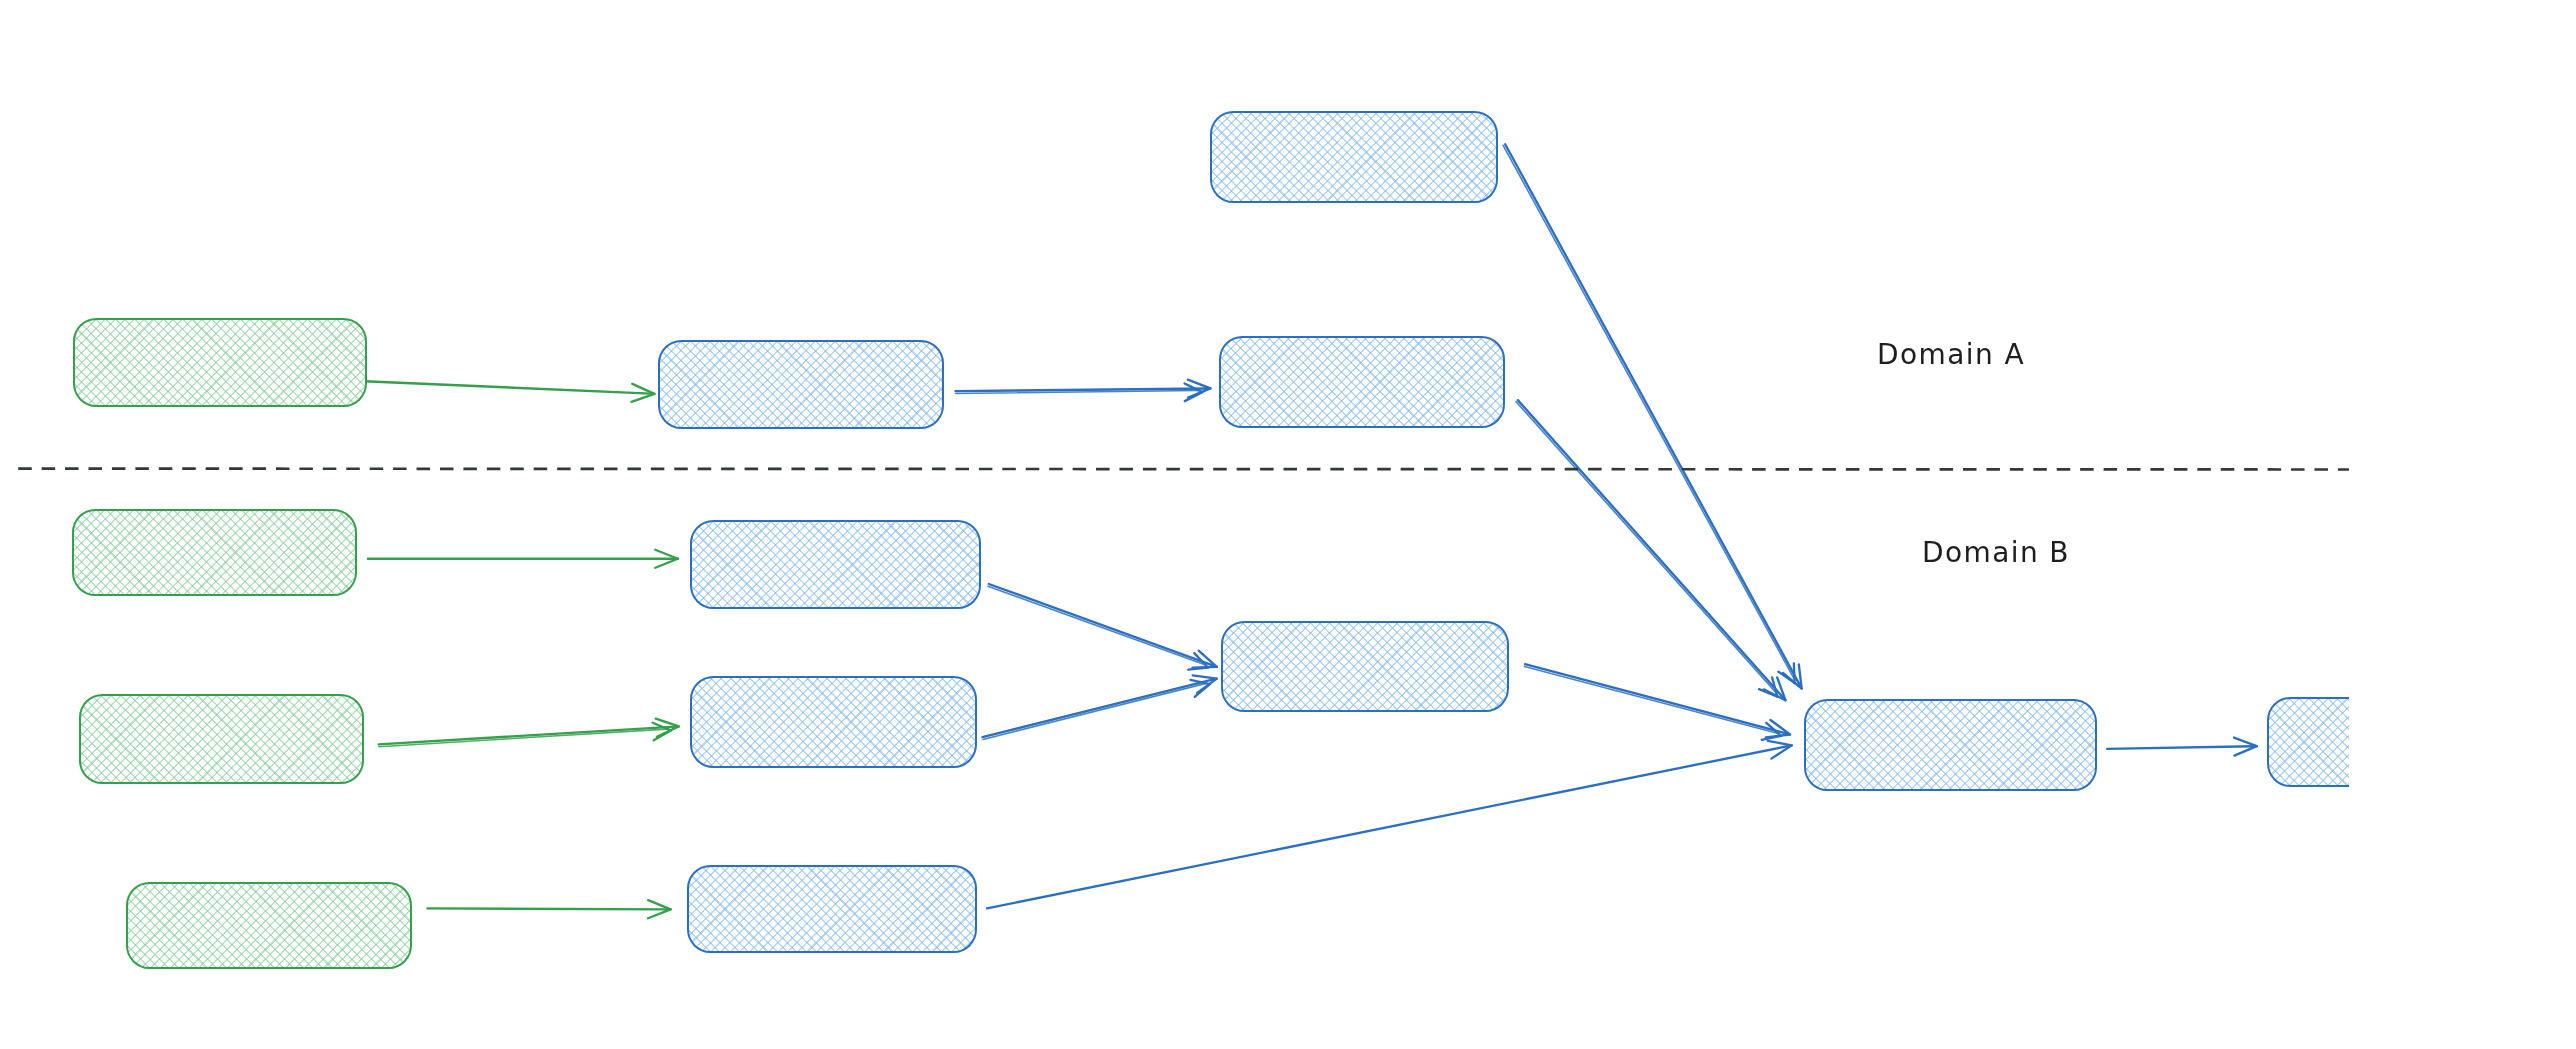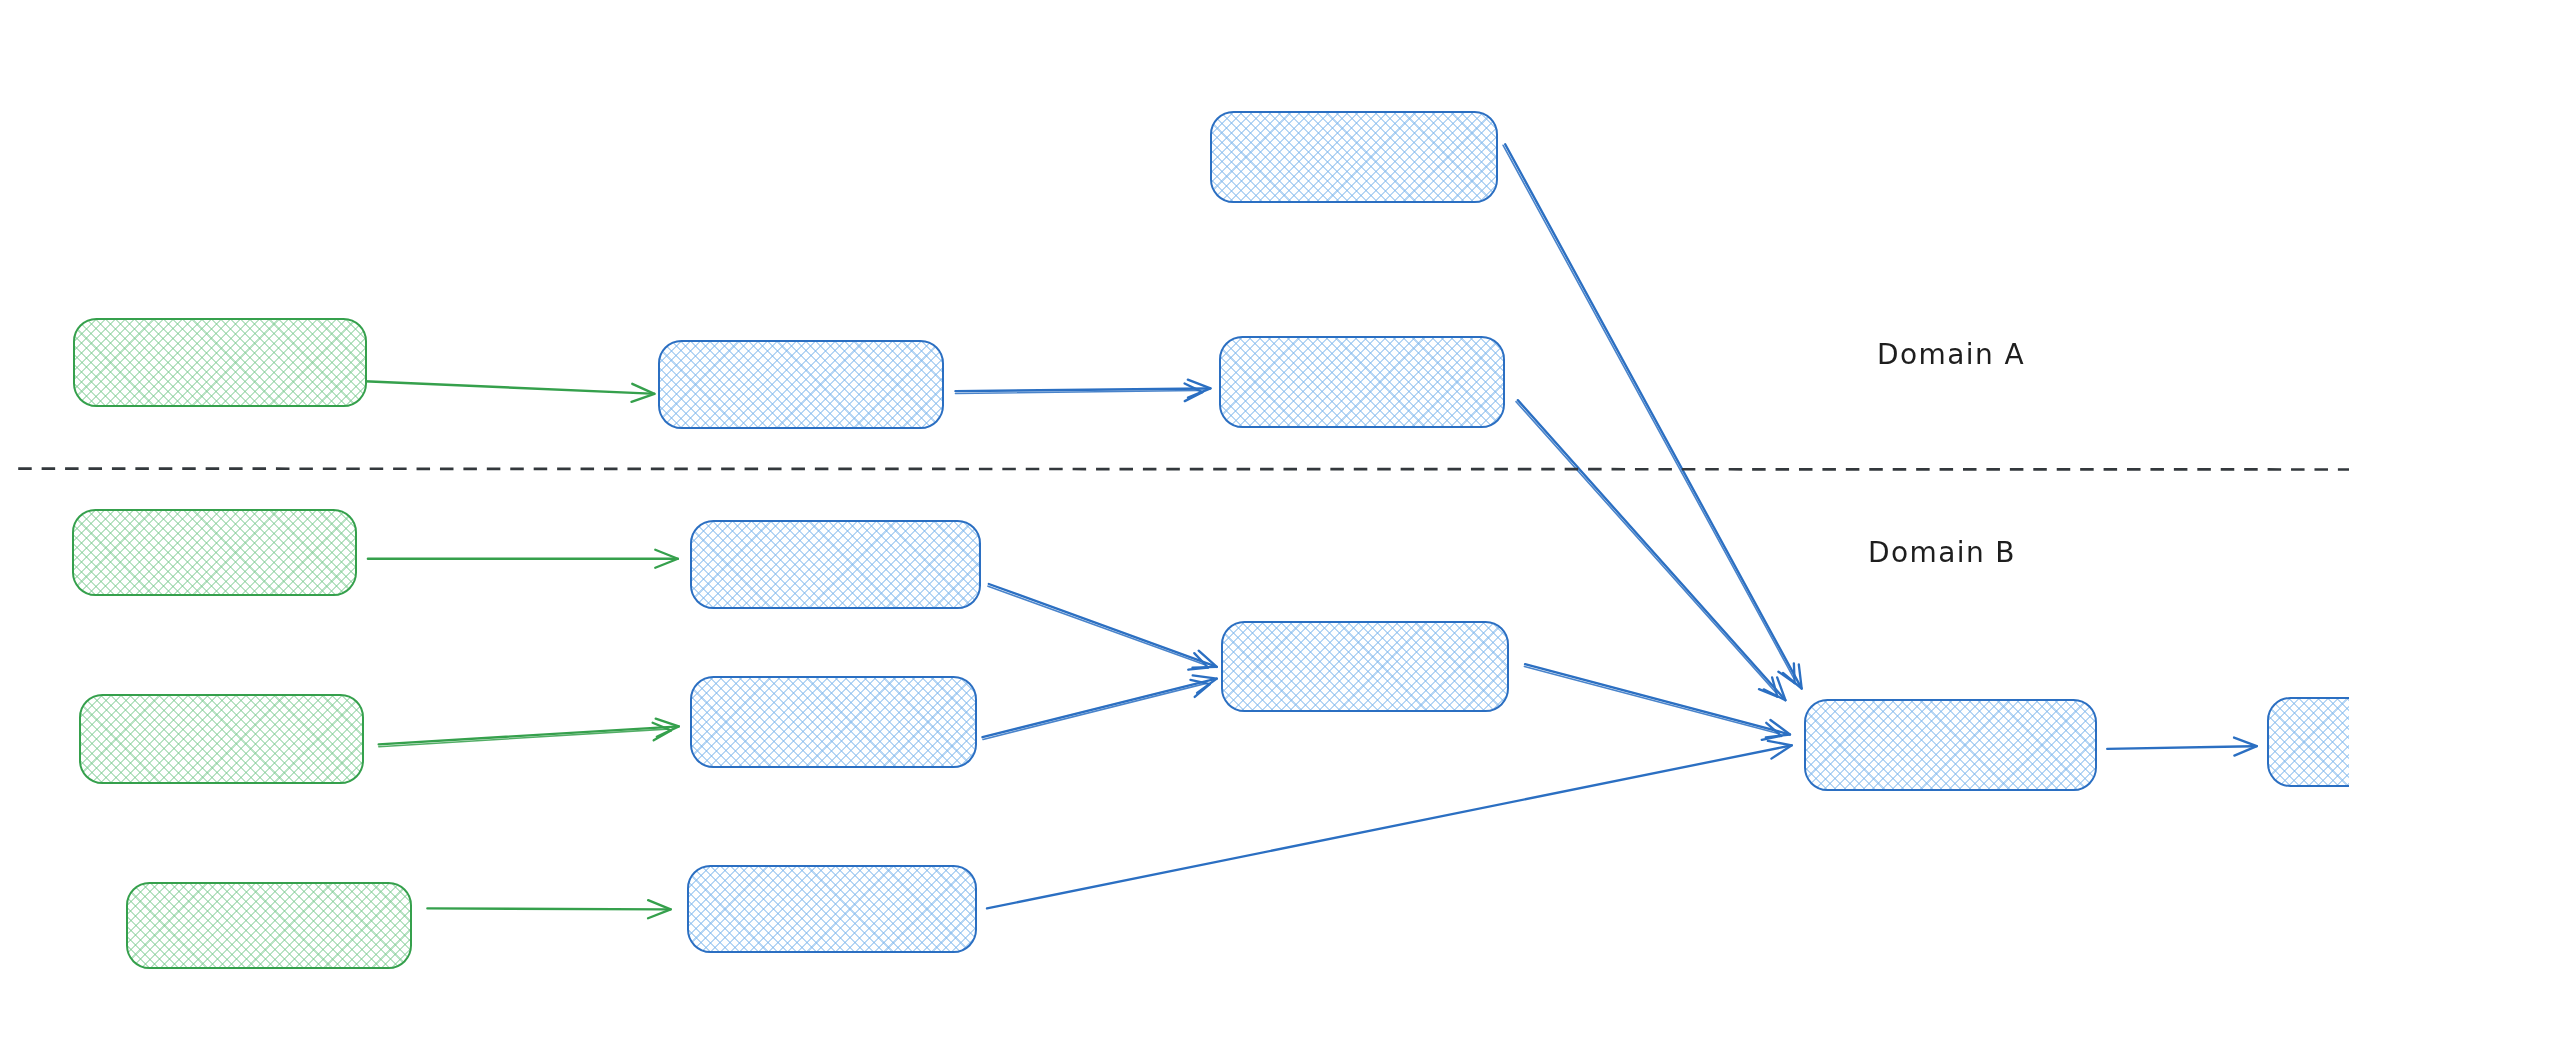--- a/index.html
+++ b/index.html
@@ -129,15 +129,15 @@
       <div class="node blue" style="left: 690px; top: 520px; width: 291px; height: 89px; border-color: rgb(43, 111, 194); background-image: repeating-linear-gradient(45deg, rgba(125, 182, 236, 0.55) 0px, rgba(125, 182, 236, 0.55) 1.5px, transparent 1.5px, transparent 6.8px), repeating-linear-gradient(135deg, rgba(125, 182, 236, 0.55) 0px, rgba(125, 182, 236, 0.55) 1.5px, transparent 1.5px, transparent 6.8px);"></div>
       <div class="node green" style="left: 79px; top: 694px; width: 285px; height: 90px; border-color: rgb(53, 160, 76); background-image: repeating-linear-gradient(45deg, rgba(118, 200, 140, 0.5) 0px, rgba(118, 200, 140, 0.5) 1.5px, transparent 1.5px, transparent 6.8px), repeating-linear-gradient(135deg, rgba(118, 200, 140, 0.5) 0px, rgba(118, 200, 140, 0.5) 1.5px, transparent 1.5px, transparent 6.8px);"></div>
       <div class="node blue" style="left: 690px; top: 676px; width: 287px; height: 92px; border-color: rgb(43, 111, 194); background-image: repeating-linear-gradient(45deg, rgba(125, 182, 236, 0.55) 0px, rgba(125, 182, 236, 0.55) 1.5px, transparent 1.5px, transparent 6.8px), repeating-linear-gradient(135deg, rgba(125, 182, 236, 0.55) 0px, rgba(125, 182, 236, 0.55) 1.5px, transparent 1.5px, transparent 6.8px);"></div>
       <div class="node blue" style="left: 1221px; top: 621px; width: 288px; height: 91px; border-color: rgb(43, 111, 194); background-image: repeating-linear-gradient(45deg, rgba(125, 182, 236, 0.55) 0px, rgba(125, 182, 236, 0.55) 1.5px, transparent 1.5px, transparent 6.8px), repeating-linear-gradient(135deg, rgba(125, 182, 236, 0.55) 0px, rgba(125, 182, 236, 0.55) 1.5px, transparent 1.5px, transparent 6.8px);"></div>
       <div class="node green" style="left: 126px; top: 882px; width: 286px; height: 87px; border-color: rgb(53, 160, 76); background-image: repeating-linear-gradient(45deg, rgba(118, 200, 140, 0.5) 0px, rgba(118, 200, 140, 0.5) 1.5px, transparent 1.5px, transparent 6.8px), repeating-linear-gradient(135deg, rgba(118, 200, 140, 0.5) 0px, rgba(118, 200, 140, 0.5) 1.5px, transparent 1.5px, transparent 6.8px);"></div>
       <div class="node blue" style="left: 687px; top: 865px; width: 290px; height: 88px; border-color: rgb(43, 111, 194); background-image: repeating-linear-gradient(45deg, rgba(125, 182, 236, 0.55) 0px, rgba(125, 182, 236, 0.55) 1.5px, transparent 1.5px, transparent 6.8px), repeating-linear-gradient(135deg, rgba(125, 182, 236, 0.55) 0px, rgba(125, 182, 236, 0.55) 1.5px, transparent 1.5px, transparent 6.8px);"></div>
       <div class="node blue" style="left: 1804px; top: 699px; width: 293px; height: 92px; border-color: rgb(43, 111, 194); background-image: repeating-linear-gradient(45deg, rgba(125, 182, 236, 0.55) 0px, rgba(125, 182, 236, 0.55) 1.5px, transparent 1.5px, transparent 6.8px), repeating-linear-gradient(135deg, rgba(125, 182, 236, 0.55) 0px, rgba(125, 182, 236, 0.55) 1.5px, transparent 1.5px, transparent 6.8px);"></div>
       <div class="node blue" style="left: 2267px; top: 697px; width: 286px; height: 90px; border-color: rgb(43, 111, 194); background-image: repeating-linear-gradient(45deg, rgba(125, 182, 236, 0.55) 0px, rgba(125, 182, 236, 0.55) 1.5px, transparent 1.5px, transparent 6.8px), repeating-linear-gradient(135deg, rgba(125, 182, 236, 0.55) 0px, rgba(125, 182, 236, 0.55) 1.5px, transparent 1.5px, transparent 6.8px);"></div>
     </div>
   <div class="domain-label" id="label-domain-a" style="left: 1951px; top: 354px; color: rgb(30, 30, 30);">Domain A</div>
-  <div class="domain-label" id="label-domain-b" style="left: 1942px; top: 552px; color: rgb(30, 30, 30); text-align: center;">Domain B</div>
+  <div class="domain-label" id="label-domain-b" style="left: 1996px; top: 552px; color: rgb(30, 30, 30); text-align: center;">Domain B</div>
 </div>
 
 
 </body></html>

